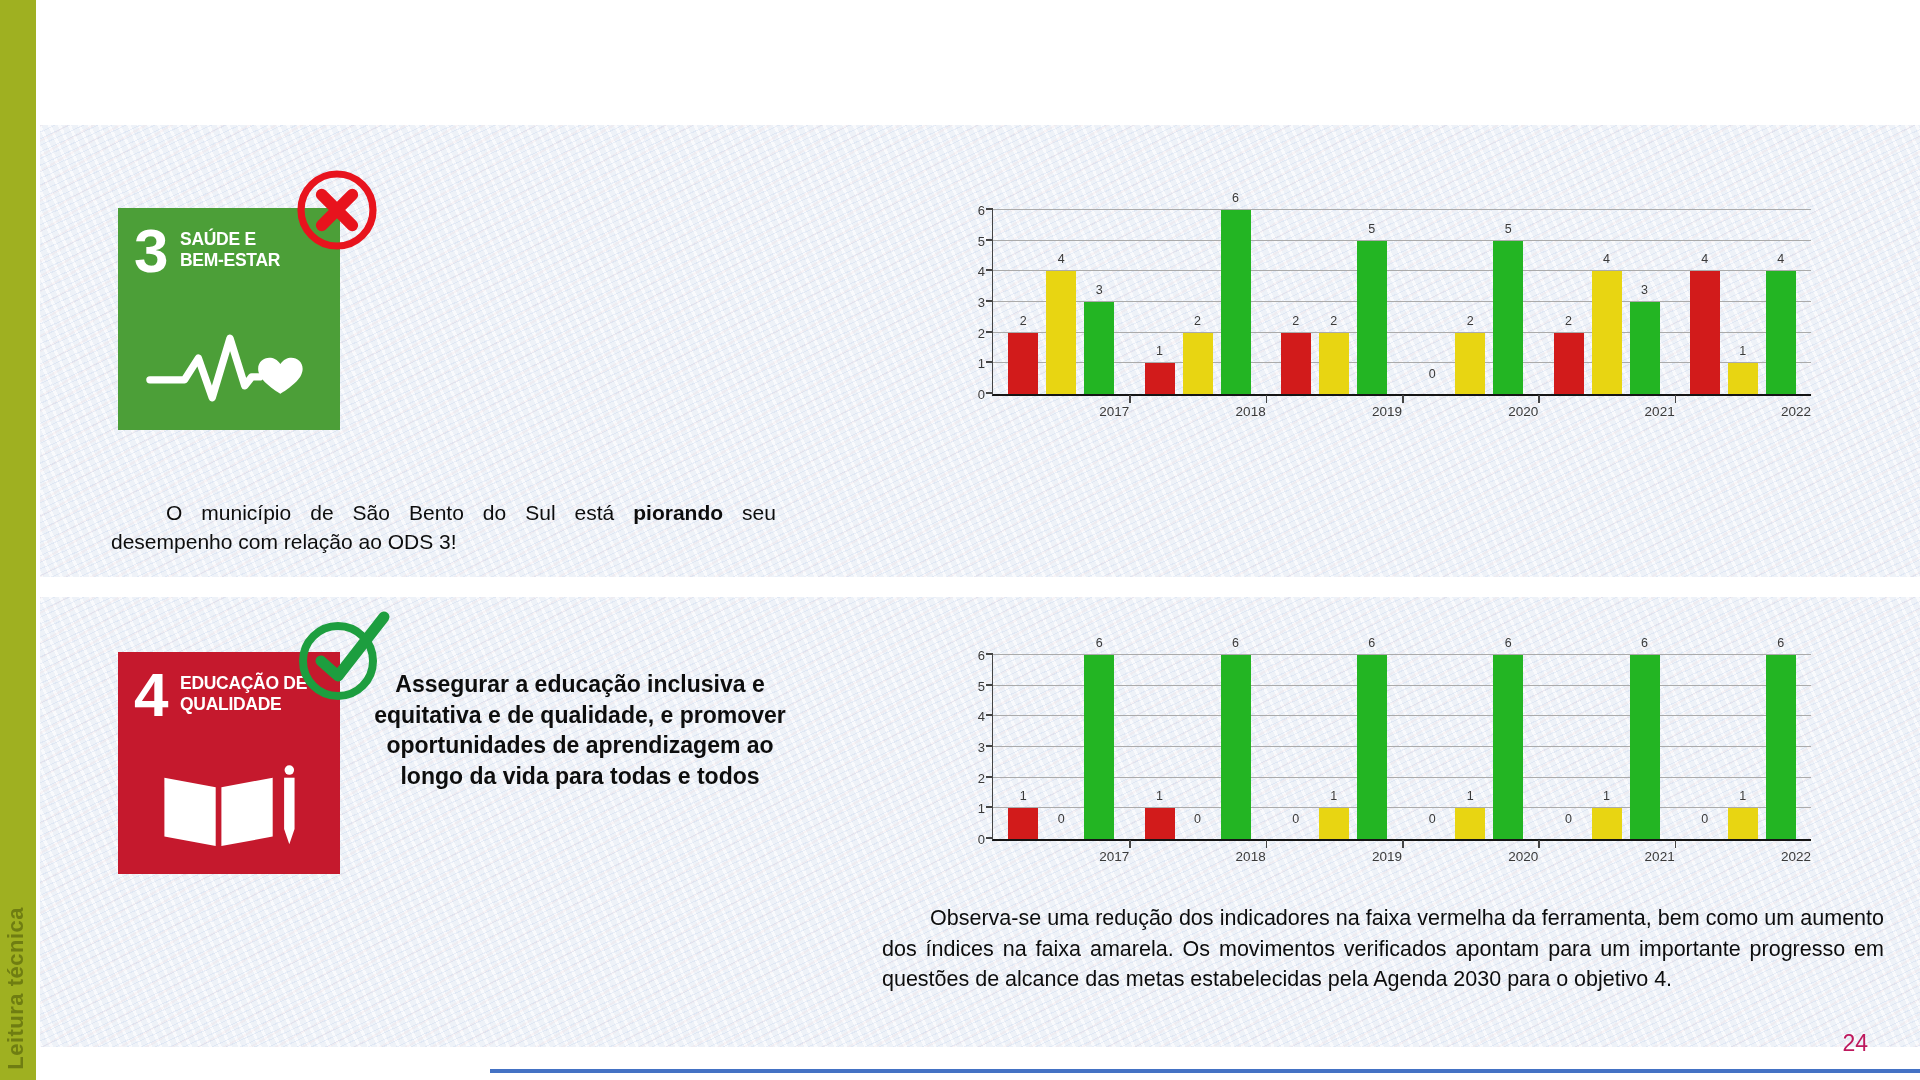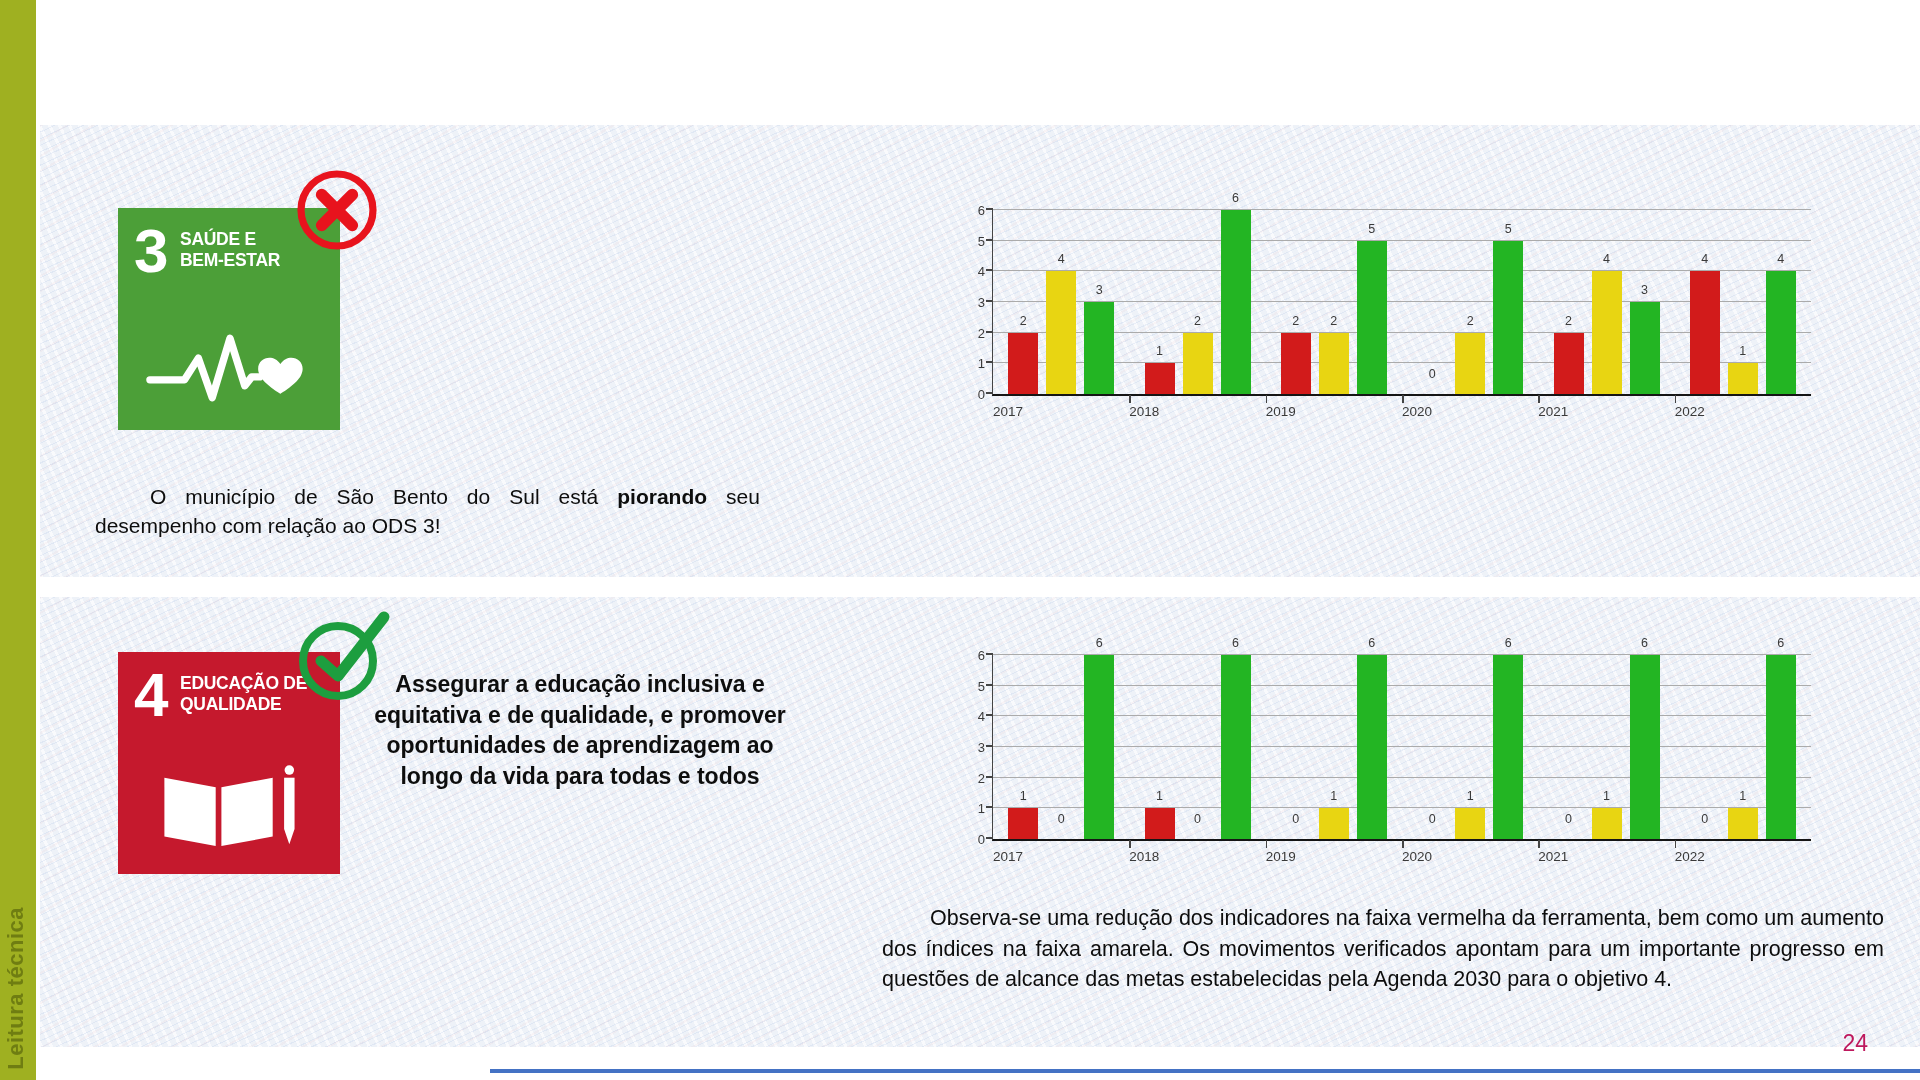--- a/index.html
+++ b/index.html
@@ -40,42 +40,42 @@
   
   .stamp{position:absolute;}
   #band1 .stamp{left:252px;top:40px;width:90px;height:90px;}
   #band2 .stamp{left:254px;top:8px;width:100px;height:100px;}
 
   
   .heading{position:absolute;left:330px;width:420px;text-align:center;font-weight:bold;
     font-size:23px;line-height:1.33;color:#0d0d0d;}
   #band1 .heading{top:155px;}
   #band2 .heading{top:72px;}
-  .left-para{position:absolute;left:55px;width:665px;margin:0;font-size:21px;line-height:1.38;
+  .left-para{position:absolute;left:55px;width:665px;margin:16px;font-size:21px;line-height:1.38;
     text-align:justify;text-indent:55px;color:#0d0d0d;}
   #band1 .left-para{top:358px;}
   #band2 .left-para{top:325px;}
   .right-para{position:absolute;left:842px;width:1002px;margin:0;font-size:21.5px;line-height:1.42;
     text-align:justify;text-indent:48px;color:#0d0d0d;}
   #band1 .right-para{top:330px;}
   #band2 .right-para{top:306px;}
 
   
   .chart{position:absolute;left:897px;width:930px;height:245px;}
   #band1 .chart{top:73px;}
   #band2 .chart{top:46px;}
   .plot{position:absolute;left:55px;top:12px;width:818px;height:184px;
     border-left:1.5px solid #444;border-bottom:2.5px solid #151515;}
   .grid{position:absolute;left:0;right:0;height:1px;background:#ababab;z-index:1;}
   .ylab{position:absolute;left:-34px;width:26px;text-align:right;font-size:13px;color:#3a3a3a;z-index:3;}
   .ytick{position:absolute;left:-7px;width:7px;height:2px;background:#444;}
   .bar{position:absolute;bottom:0;z-index:2;}
   .vlab{position:absolute;width:40px;text-align:center;font-size:12.5px;color:#3a3a3a;z-index:4;}
   .xtick{position:absolute;bottom:-9px;width:1.5px;height:8px;background:#444;}
-  .xlab{position:absolute;top:194px;text-align:left;font-size:13.5px;color:#3a3a3a;}
+  .xlab{position:absolute;top:194px;text-align:right;font-size:13.5px;color:#3a3a3a;}
 
   
   .logo{position:absolute;top:8px;right:16px;width:156px;text-align:center;}
   .logo-text{font-weight:bold;font-size:22px;letter-spacing:.2px;line-height:1;}
   .logo-text .inova{color:#0d9bd7;}
   .logo-text .juntos{color:#f7a30b;}
 
   
   .bottom-line{position:absolute;left:490px;right:0;top:1069px;height:4px;background:#4472c4;}
   .page-number{position:absolute;right:52px;top:1030px;font-size:23px;color:#be185d;}

